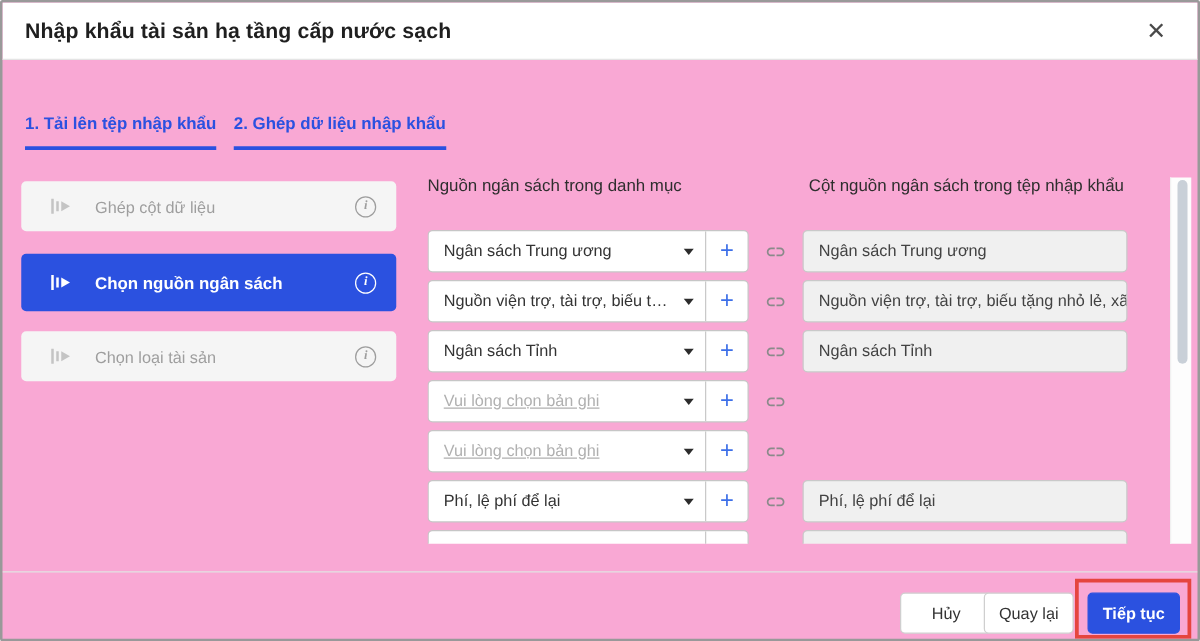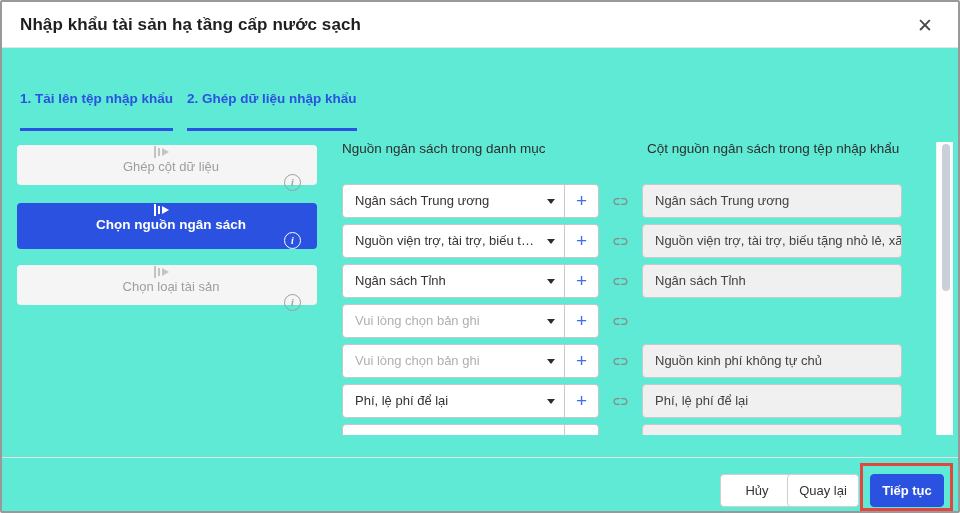--- a/index.html
+++ b/index.html
@@ -1,42 +1,42 @@
 <!DOCTYPE html>
 <html><head>
 <meta charset="utf-8">
 <style>
   html,body{margin:0;padding:0;background:#fff;}
   body{font-family:"Liberation Sans",sans-serif;-webkit-font-smoothing:antialiased;}
   .dialog{position:relative;width:960px;height:513px;box-sizing:border-box;
-    border:2px solid #999;border-radius:2px;background:#5eead4;overflow:hidden;}
+    border:2px solid #999;border-radius:2px;background:#f9a8d4;overflow:hidden;}
 
   
   .title-bar{position:absolute;left:0;top:0;right:0;height:45px;
     border-bottom:1px solid #e4e4e4;display:flex;align-items:center;background:#fff;}
   .title-bar h1{margin:0 0 0 18px;font-size:17px;font-weight:700;color:#1f1f1f;letter-spacing:.1px;}
   .close-btn{position:absolute;right:20px;top:10px;width:26px;height:26px;display:flex;
     align-items:center;justify-content:center;font-size:19px;color:#4a4a4a;cursor:pointer;}
 
   
   .source-bar{position:absolute;left:0;top:46px;right:0;height:32px;background:#f7f7f7;
     border-bottom:1px solid #e4e4e4;display:flex;align-items:center;font-size:13px;color:#3f3f3f;}
   .source-bar .lbl{margin-left:18px;}
   .source-bar .lnk{margin-left:7px;color:#2b51e0;font-weight:700;cursor:pointer;}
 
   
   .tabs{position:absolute;left:0;top:79px;right:0;height:40px;}
   .tab{position:absolute;top:10px;font-size:13.5px;font-weight:700;color:#2b51e0;
-    padding-bottom:22px;border-bottom:3px solid #2b51e0;cursor:pointer;white-space:nowrap;}
+    padding-bottom:11px;border-bottom:3px solid #2b51e0;cursor:pointer;white-space:nowrap;}
   .tab.t1{left:18px;}
   .tab.t2{left:185px;}
 
   
   .step{position:absolute;left:15px;width:300px;box-sizing:border-box;border-radius:4px;
-    display:flex;align-items:center;padding:0 16px 0 24px;cursor:pointer;background:#f5f5f5;flex-direction:column;}
+    display:flex;align-items:center;padding:0 16px 0 24px;cursor:pointer;background:#f5f5f5;}
   .step .label{font-size:13px;color:#9e9e9e;}
   .step .info{margin-left:auto;}
   .step.s1{top:143px;height:40px;}
   .step.s2{top:201px;height:46px;background:#2b51e0;}
   .step.s2 .label{color:#fff;font-weight:700;font-size:13.5px;}
   .step.s3{top:263px;height:40px;}
   .step-icon{width:17px;height:14px;position:relative;margin-right:18px;flex:0 0 auto;}
   .step-icon .b1{position:absolute;left:0;top:1px;width:2px;height:12px;background:#c4c4c4;}
   .step-icon .b2{position:absolute;left:4px;top:3px;width:2px;height:8px;background:#c4c4c4;}
   .step-icon .tri{position:absolute;left:8px;top:3px;width:0;height:0;
@@ -53,21 +53,21 @@
   .col-header.left{left:340px;}
   .col-header.right{left:645px;}
 
   
   .rows-viewport{position:absolute;left:340px;top:182px;width:586px;height:251px;overflow:hidden;}
   .map-row{height:34px;margin-bottom:6px;display:flex;align-items:stretch;}
   .dd-group{width:257px;box-sizing:border-box;border:1px solid #c6c6c6;border-radius:4px;
     display:flex;align-items:stretch;background:#fff;overflow:hidden;}
   .dd-text{flex:1;padding:0 2px 0 12px;line-height:32px;font-size:13px;color:#333;
     white-space:nowrap;overflow:hidden;text-overflow:ellipsis;cursor:pointer;}
-  .dd-text.ph{color:#b0b0b0;}
+  .dd-text.ph{color:#b0b0b0;text-decoration:underline;}
   .dd-caret{width:26px;display:flex;align-items:center;justify-content:center;cursor:pointer;}
   .dd-caret i{width:0;height:0;border-left:4.5px solid transparent;border-right:4.5px solid transparent;
     border-top:5.5px solid #2c2c2c;}
   .dd-plus{width:33px;border-left:1px solid #c9c9c9;display:flex;align-items:center;
     justify-content:center;color:#3d6fe8;font-size:19px;font-weight:400;cursor:pointer;}
   .link-wrap{width:43px;display:flex;align-items:center;justify-content:center;}
   .link-wrap svg{width:17px;height:17px;fill:#8a8a8a;}
   .value-box{width:260px;box-sizing:border-box;border:1px solid #c9c9c9;border-radius:4px;
     background:#f0f0f0;line-height:32px;padding:0 12px;font-size:13px;color:#424242;
     white-space:nowrap;overflow:hidden;}
@@ -207,21 +207,20 @@
         <div class="dd-caret">
             <i></i>
           </div>
         <div class="dd-plus">+</div>
       </div>
       <div class="link-wrap">
         <svg viewBox="0 0 24 24">
             <path d="M3.9 12c0-1.71 1.39-3.1 3.1-3.1h4V7H7c-2.76 0-5 2.24-5 5s2.24 5 5 5h4v-1.9H7c-1.71 0-3.1-1.39-3.1-3.1zM17 7h-4v1.9h4c1.71 0 3.1 1.39 3.1 3.1s-1.39 3.1-3.1 3.1h-4V17h4c2.76 0 5-2.24 5-5s-2.24-5-5-5z"></path>
           </svg>
       </div>
-      <div class="value-box">Nguồn kinh phí không tự chủ</div>
     </div>
 
     <div class="map-row">
       <div class="dd-group">
         <div class="dd-text">Phí, lệ phí để lại</div>
         <div class="dd-caret">
             <i></i>
           </div>
         <div class="dd-plus">+</div>
       </div>

